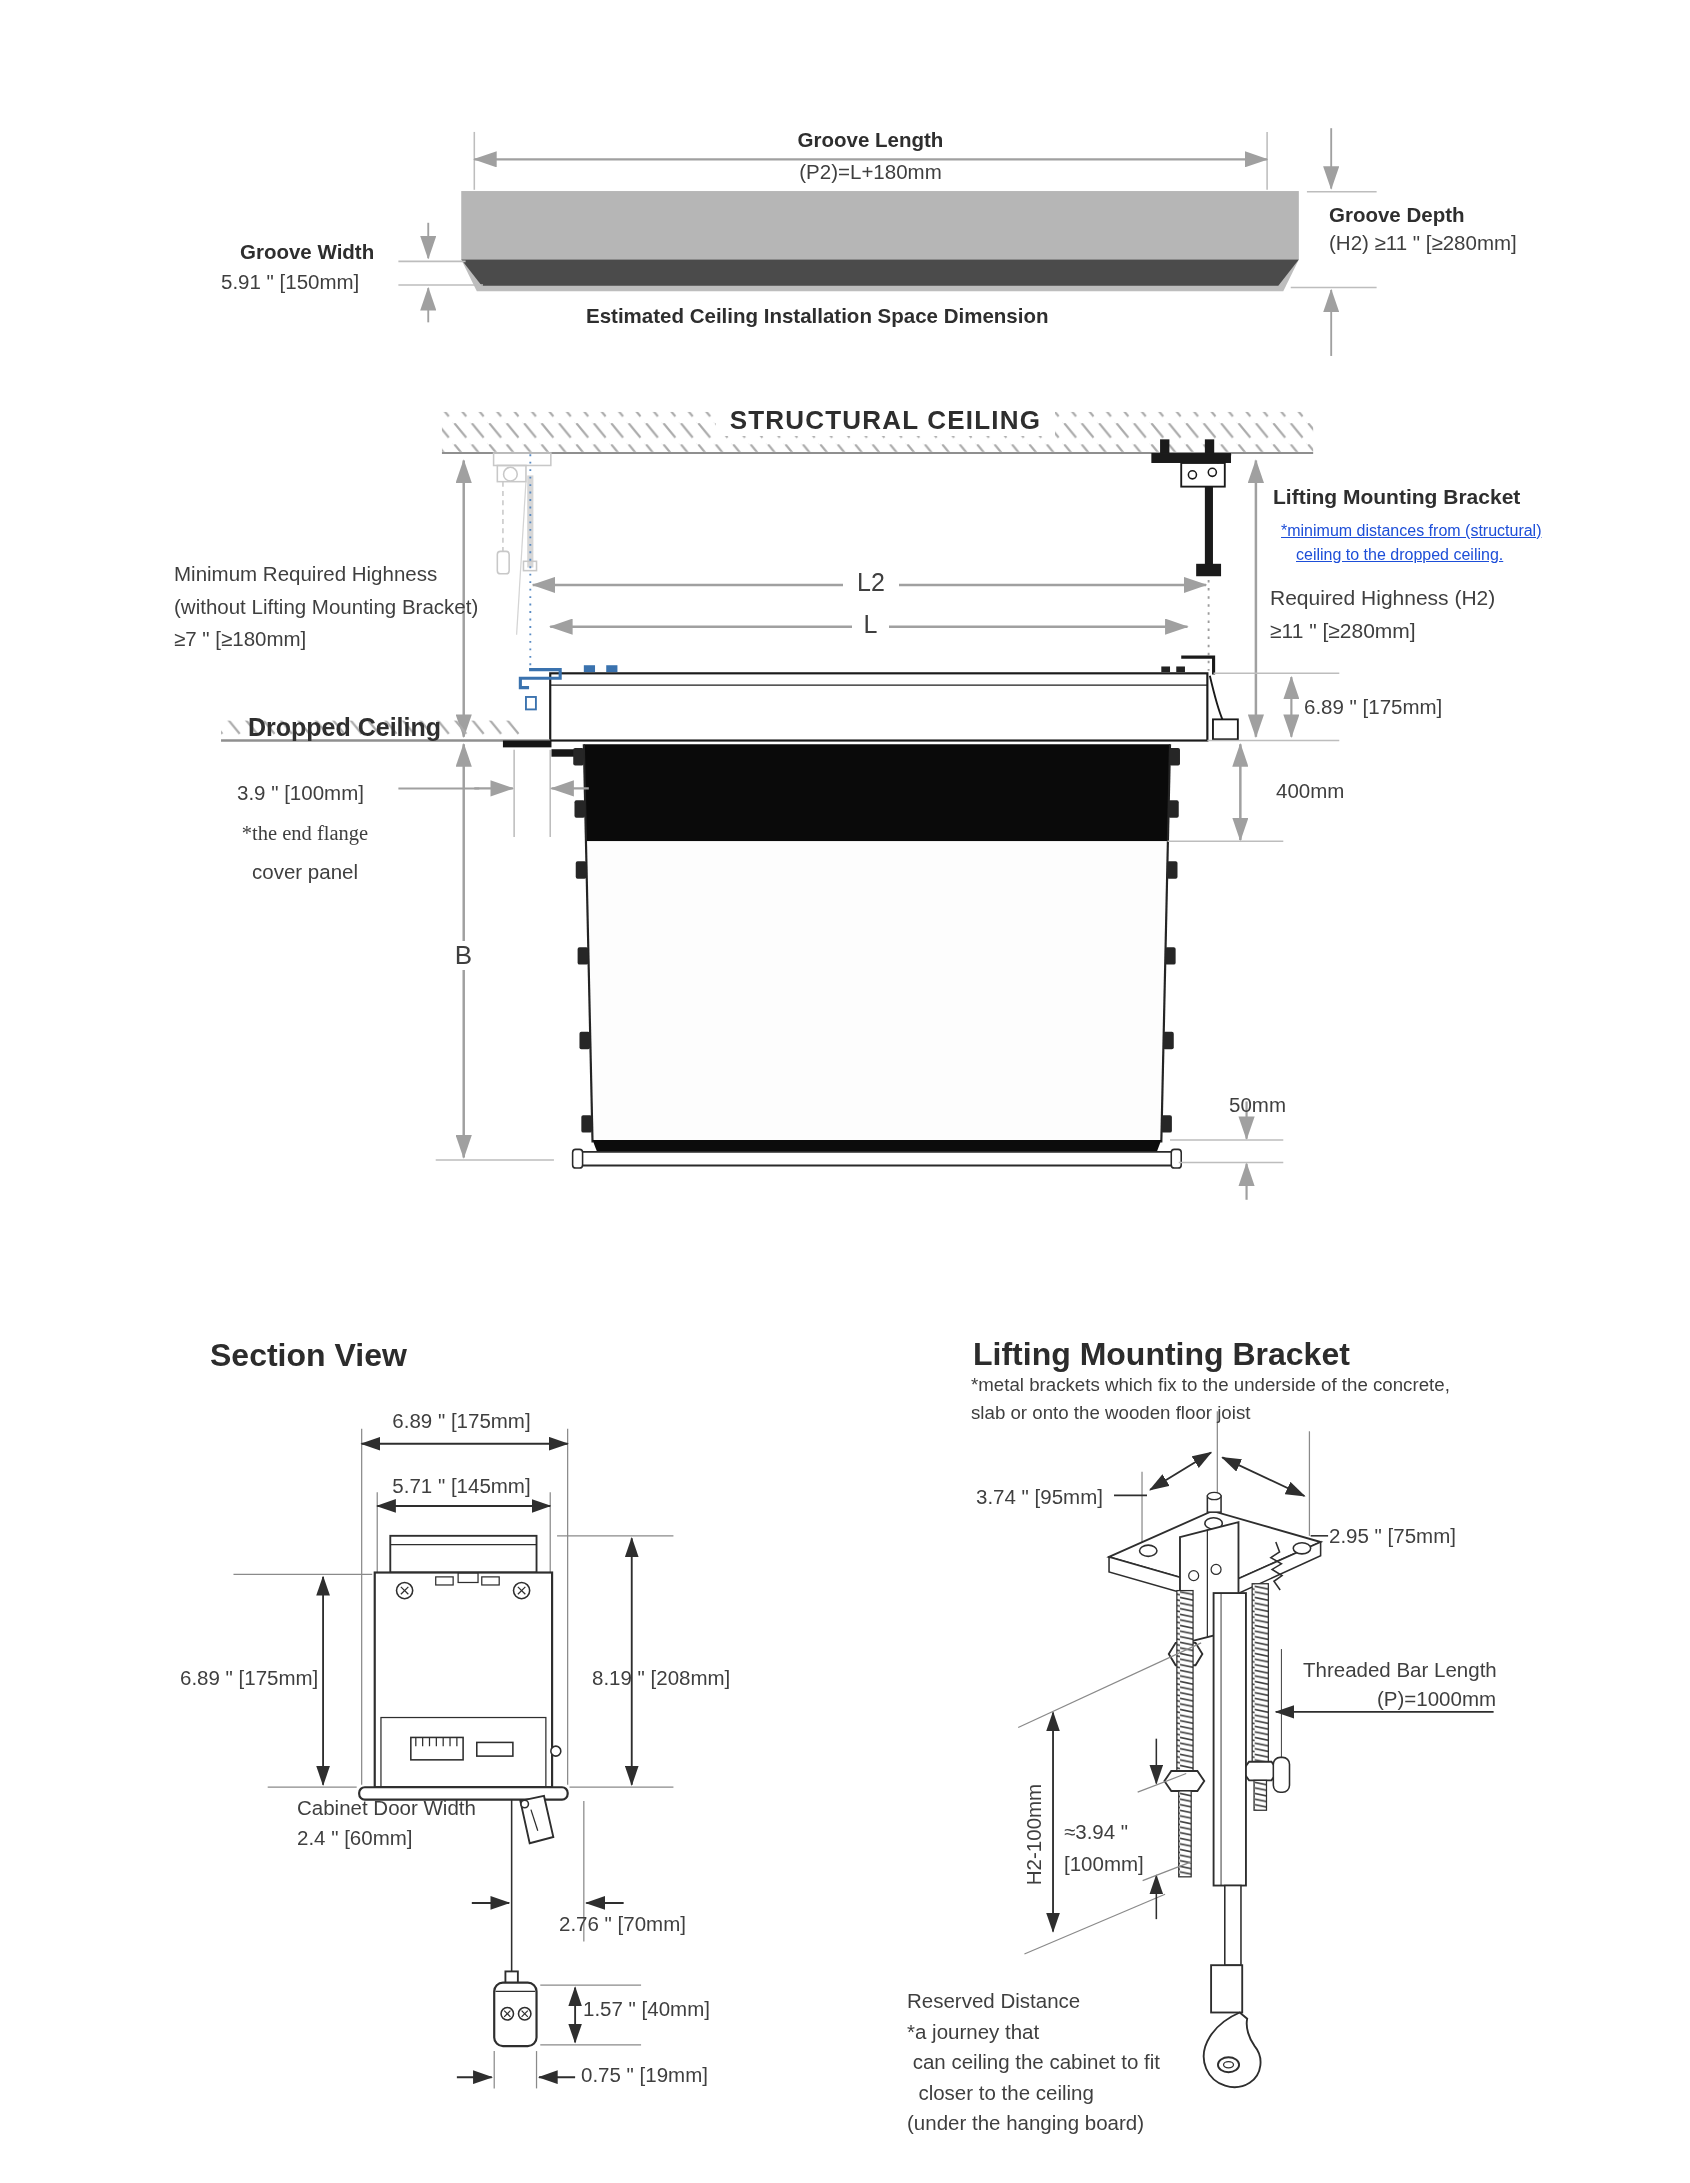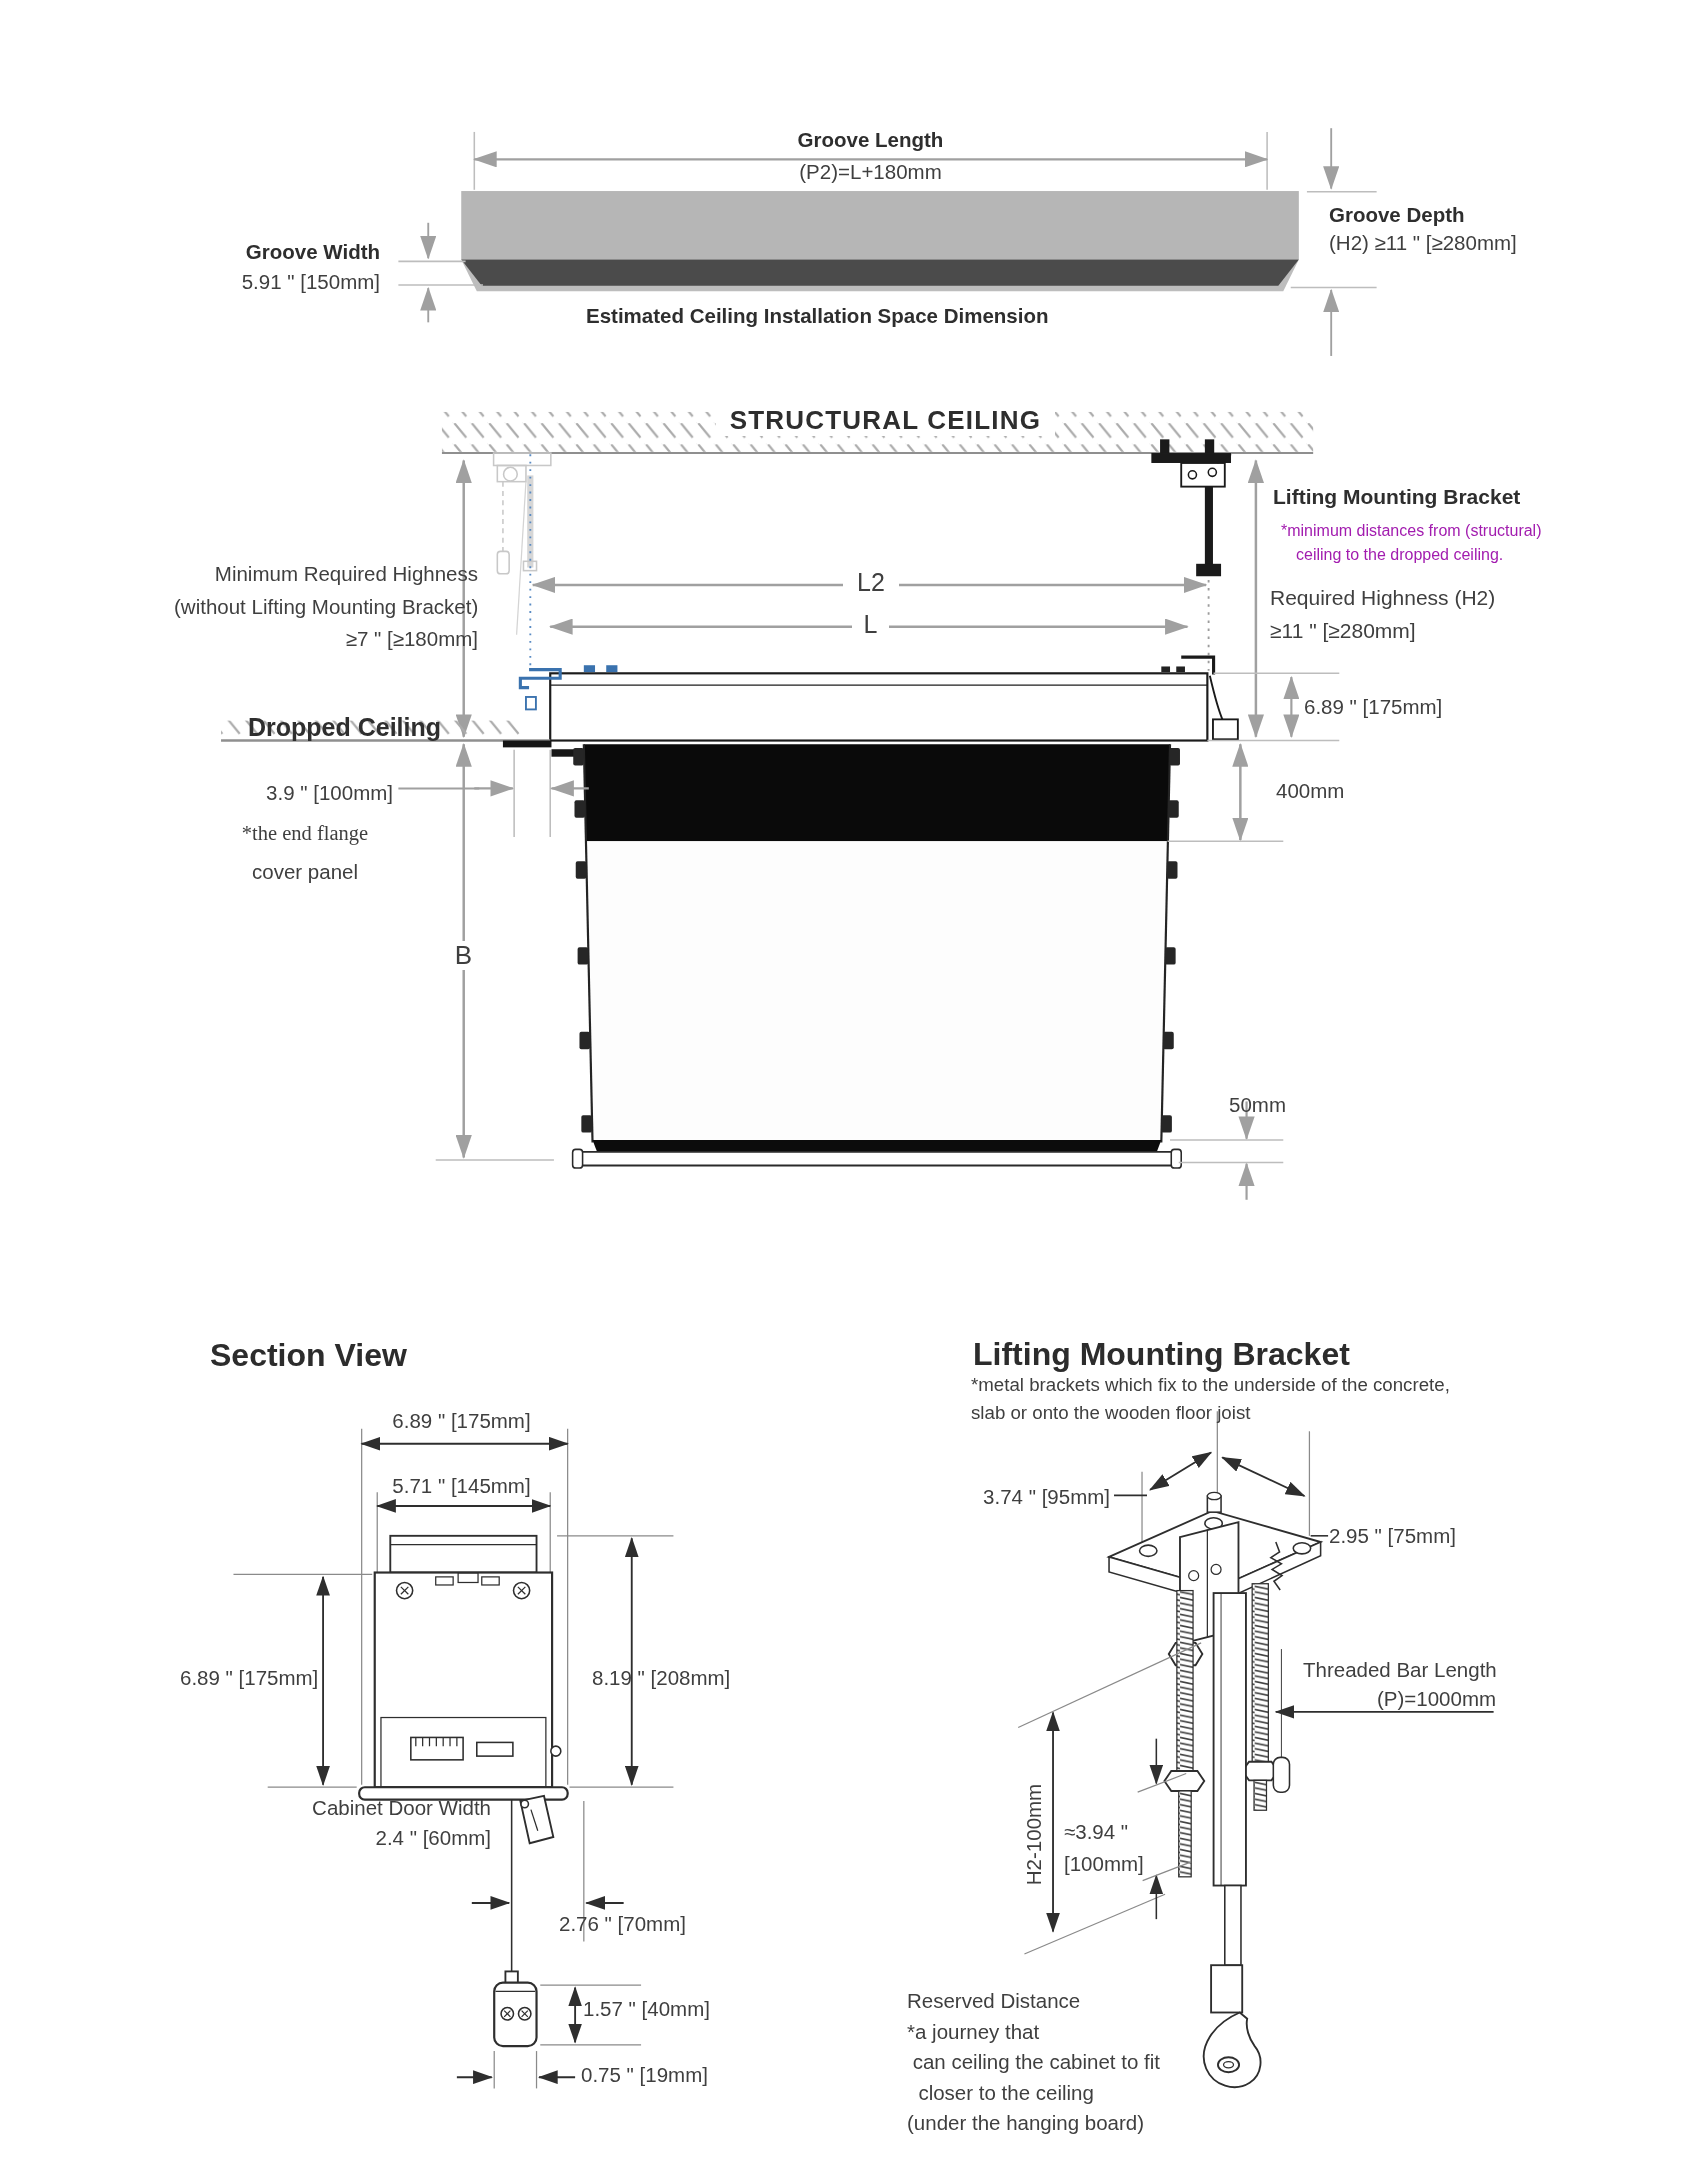--- a/index.html
+++ b/index.html
@@ -2,25 +2,25 @@
 <html style="font-size:10px"><head>
 <meta charset="utf-8">
 <style>
   html,body{margin:0;padding:0;background:#ffffff;}
   .page{position:relative;width:1691px;height:2183px;background:#fff;
         font-family:"Liberation Sans",sans-serif;overflow:hidden;}
   .art{position:absolute;left:0;top:0;width:1691px;height:2183px;}
   .lbl{position:absolute;color:#3f3f3f;font-size:20.5px;line-height:1.12;white-space:pre;}
   .b{font-weight:bold;color:#2e2e2e;}
   .c{text-align:center;}
-  .r{text-align:right;}
+  .r{}
   .bg{background:#ffffff;}
   .t-title{font-size:32px;font-weight:bold;color:#2c2c2c;}
   .t-big{font-size:25px;}
-  .t-sm{font-size:16px;color:#a21caf;}
+  .t-sm{font-size:16px;color:#1d4ed8;text-decoration:underline;}
   .t-note{font-size:18.7px;color:#3f3f3f;}
   .struct{font-size:26px;letter-spacing:1.2px;padding:1.2px 13.7px;}
   .dropc{font-size:25px;}
   .rot{transform:rotate(-90deg);transform-origin:center center;}
 </style>
 </head>
 <body>
 
 <div class="page">
 

